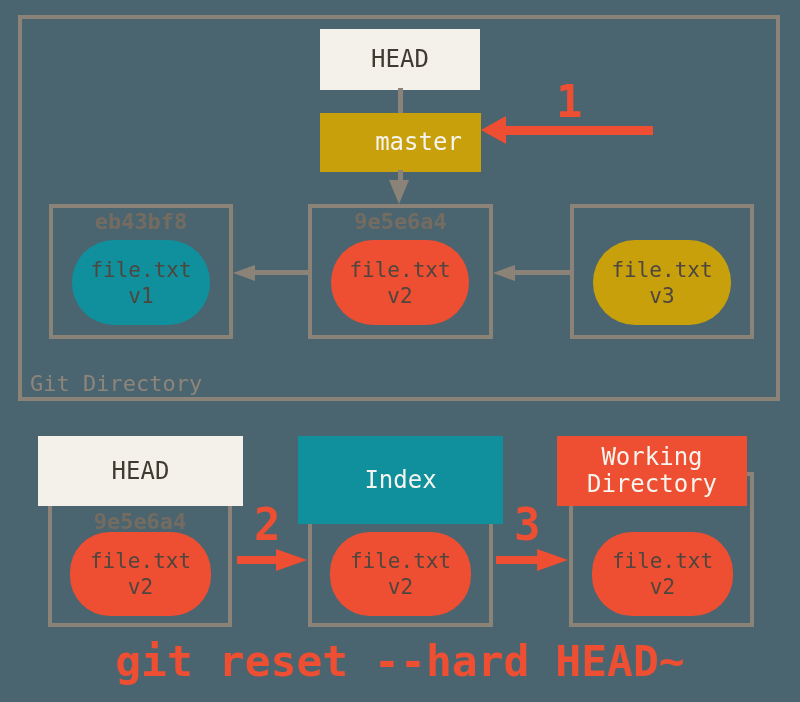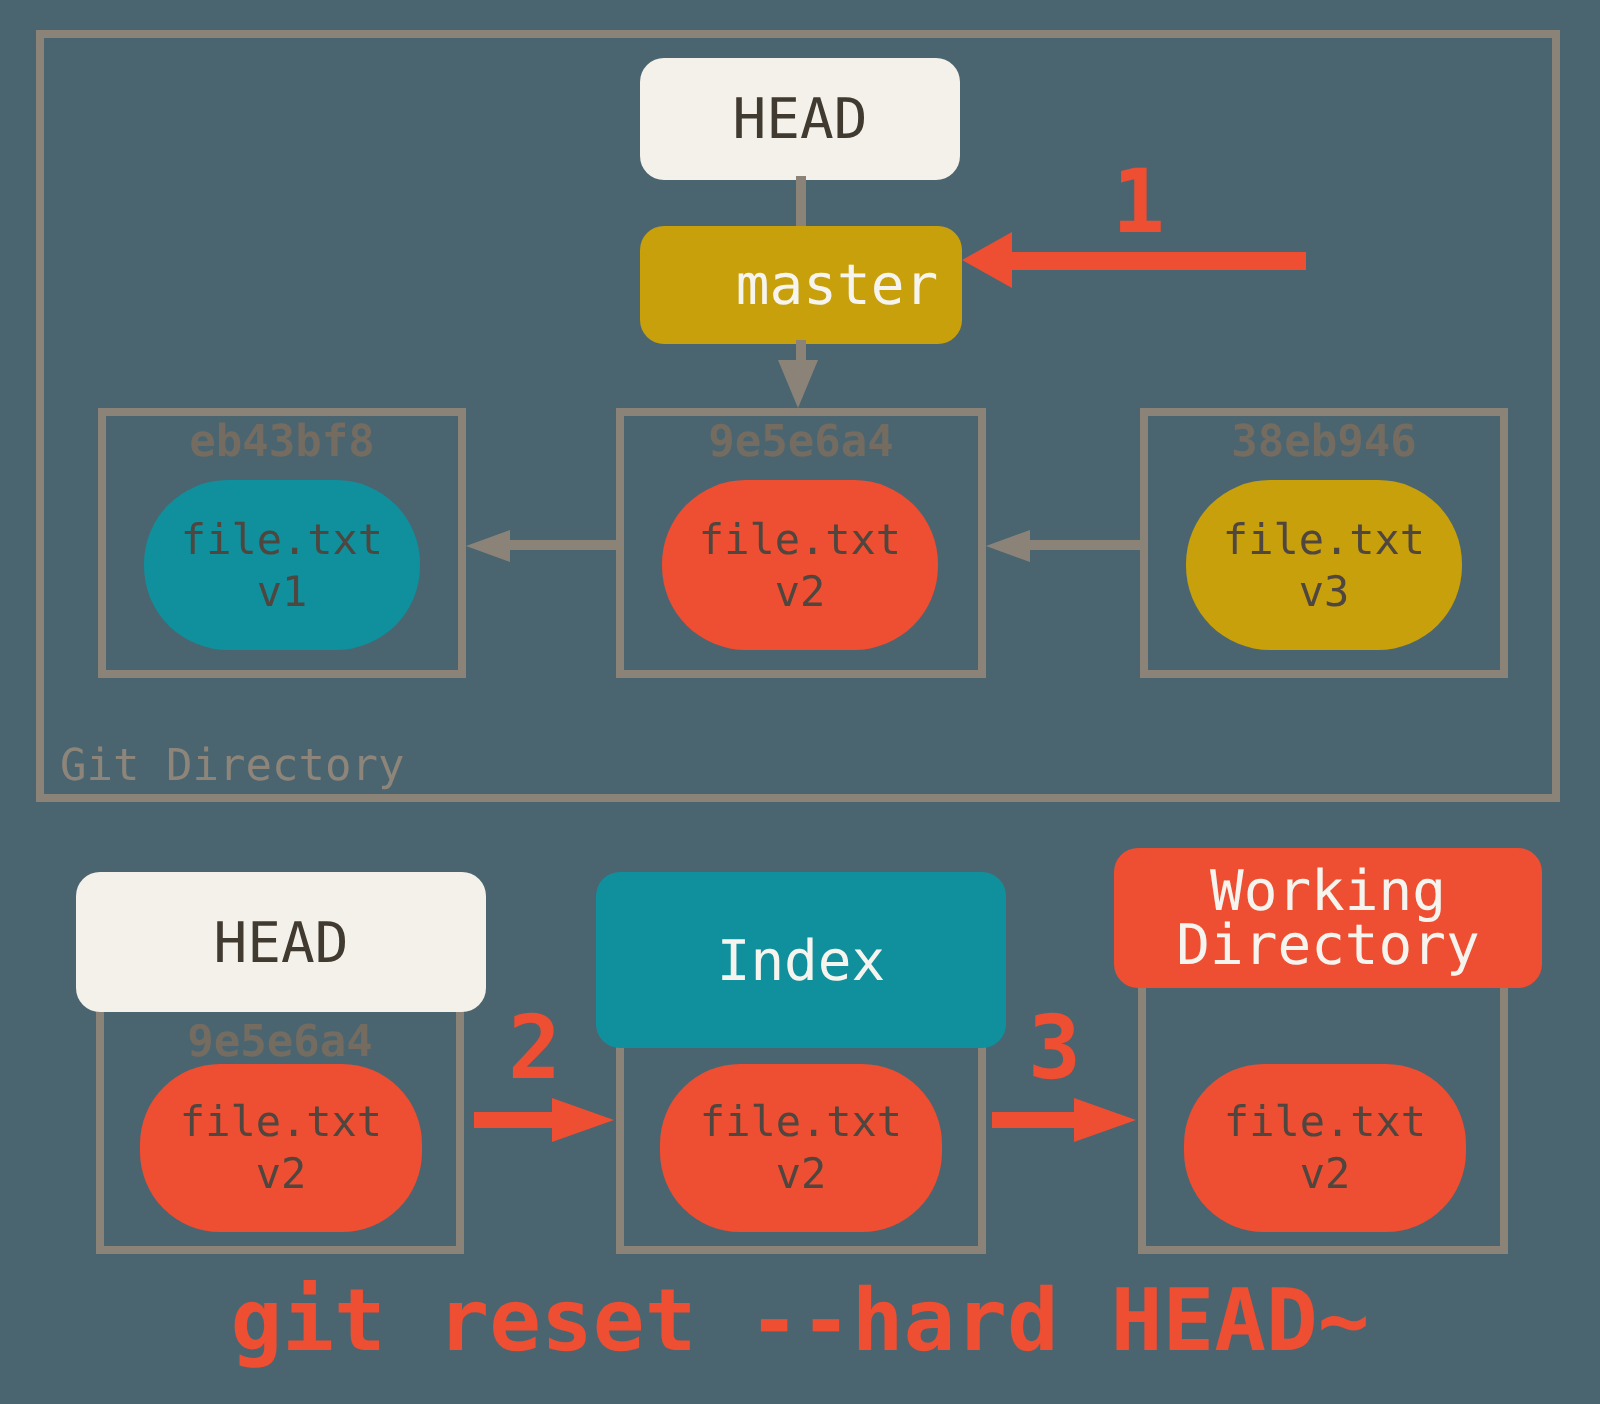--- a/index.html
+++ b/index.html
@@ -20,30 +20,30 @@
   .outline{border:4px solid var(--border-gray); background:transparent;}
   .repo-box{left:18px; top:15px; width:762px; height:386px;}
   .commit-box{top:204px; width:184px; height:135px;}
   .cbox-0{left:49px;} .cbox-1{left:308px; width:185px;} .cbox-2{left:570px;}
   .bottom-container{top:472px; height:155px;}
   .bcont-0{left:48px;  width:184px;}
   .bcont-1{left:308px; width:185px;}
   .bcont-2{left:569px; width:185px;}
   
   .label-box{display:flex; align-items:center; justify-content:center;
-    text-align:center; font-size:28px; line-height:27px;border-radius:12px;}
+    text-align:center; font-size:24px; line-height:27px;}
   .paper-box{background:var(--paper); color:var(--dark-text);}
   .gold-box{background:var(--gold); color:var(--light-text);padding-left:36px;}
   .teal-box{background:var(--teal); color:var(--light-text);}
   .red-box{background:var(--red); color:var(--light-text);}
   .head-top{left:320px; top:29px; width:160px; height:61px;}
   .master{left:320px; top:113px; width:161px; height:59px;}
   .bhead{left:38px;  top:436px; width:205px; height:70px;}
   .bindex{left:298px; top:436px; width:205px; height:88px;}
-  .bworkdir{left:557px; top:424px; width:214px; height:70px;}
+  .bworkdir{left:557px; top:436px; width:190px; height:70px;}
   
   .hash{font-size:22px; font-weight:bold; color:var(--hash-gray);
     text-align:center; line-height:20px;}
   .hash-0{left:49px;  top:212px; width:184px;}
   .hash-1{left:308px; top:212px; width:185px;}
   .hash-2{left:570px; top:212px; width:184px;}
   .hash-b{left:48px;  top:512px; width:184px;}
   
   .blob{display:flex; flex-direction:column; align-items:center; justify-content:center;
     font-size:21px; line-height:26px; color:var(--blob-text); border-radius:42px;}
@@ -102,21 +102,20 @@
   </div>
 
   <div class="abs outline commit-box cbox-1"></div>
   <div class="abs hash hash-1">9e5e6a4</div>
   <div class="abs blob blob-red tblob tblob-1">
     <span>file.txt</span>
     <span>v2</span>
   </div>
 
   <div class="abs outline commit-box cbox-2"></div>
-  <div class="abs hash hash-2">38eb946</div>
   <div class="abs blob blob-gold tblob tblob-2">
     <span>file.txt</span>
     <span>v3</span>
   </div>
 
   <div class="abs line" style="left:253px; top:270px; width:56px; height:5px;"></div>
   <div class="abs tri gray-left" style="left:233px; top:265px;"></div>
   <div class="abs line" style="left:513px; top:270px; width:58px; height:5px;"></div>
   <div class="abs tri gray-left" style="left:493px; top:265px;"></div>
 

